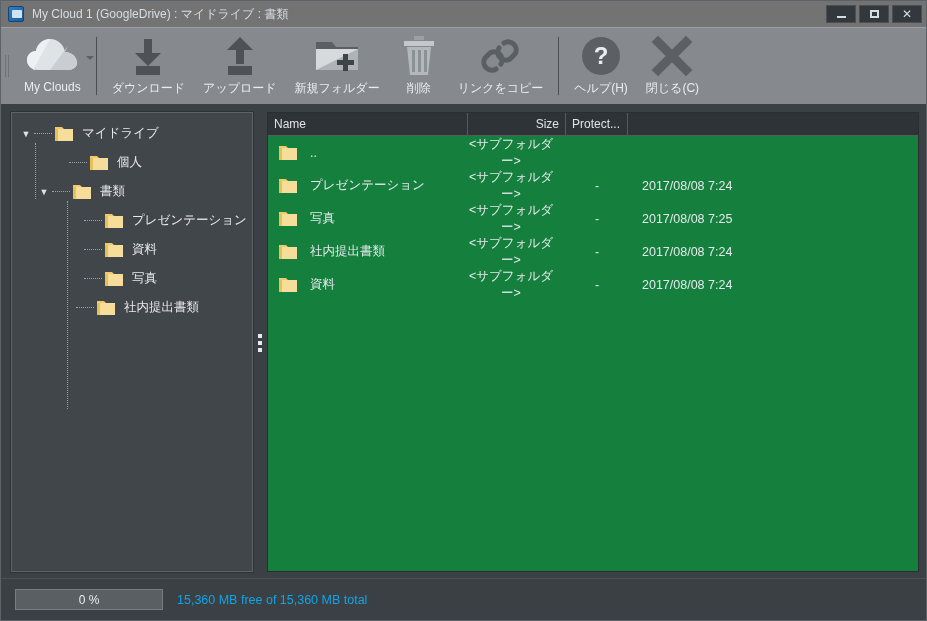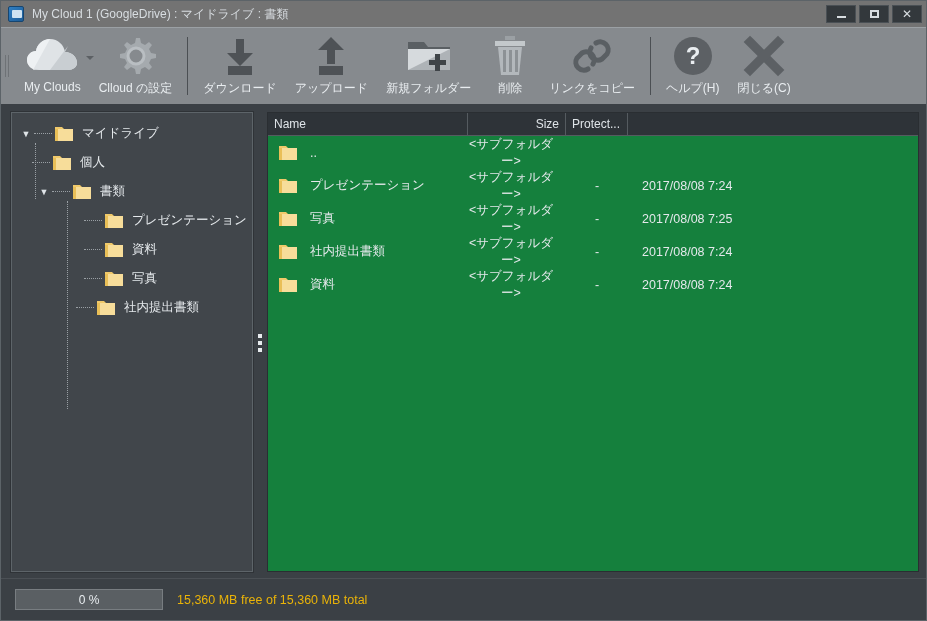--- a/index.html
+++ b/index.html
@@ -195,21 +195,21 @@
     border-top: 1px solid #4b5055;
   }
   .progress {
     width: 148px; height: 21px;
     background: #5a5f63;
     border: 1px solid #787d81;
     display: flex; align-items: center; justify-content: center;
     color: #e9edf0; font-size: 12px;
   }
   .status-text {
-    margin-left: 14px; color: #eab308; font-size: 12.5px;
+    margin-left: 14px; color: #0ea5e9; font-size: 12.5px;
   }
 </style>
 </head>
 <body>
 
 <div class="window">
 
   <div class="titlebar">
     <div class="app-icon"></div>
     <div class="title-text">My Cloud 1 (GoogleDrive) : マイドライブ : 書類</div>
@@ -236,30 +236,20 @@
         <svg width="54" height="38" viewBox="0 0 54 38">
           <path d="M14 33 C6 33 2 28 2 23 C2 18 6 14 11 14 C12 7 18 2 25 2 C33 2 39 8 40 15 C47 15 52 20 52 26 C52 30 48 33 43 33 Z" fill="#dfe3e6"></path>
           <path d="M14 33 C6 33 2 28 2 23 C2 18 6 14 11 14 C12 7 18 2 25 2 L8 33 Z" fill="#eef1f3"></path>
           <path d="M40 15 C47 15 52 20 52 26 C52 30 48 33 43 33 L25 33 L43 9 Z" fill="#c9ced2"></path>
         </svg>
       </div>
       <div class="caret-small"></div>
       <div class="tb-label">My Clouds</div>
     </div>
 
-    <div class="tb-item">
-      <div class="tb-icon">
-        <svg width="44" height="44" viewBox="0 0 44 44">
-          <path d="M22 4 l4 0 1 5 4 2 4-3 3 3 -3 4 2 4 5 1 0 4 -5 1 -2 4 3 4 -3 3 -4-3 -4 2 -1 5 -4 0 -1-5 -4-2 -4 3 -3-3 3-4 -2-4 -5-1 0-4 5-1 2-4 -3-4 3-3 4 3 4-2 z" fill="#a5aaae"></path>
-          <circle cx="22" cy="22" r="8" fill="#868a8e"></circle>
-          <circle cx="22" cy="22" r="8" fill="none" stroke="#b9bec2" stroke-width="3"></circle>
-        </svg>
-      </div>
-      <div class="tb-label">Clloud の設定</div>
-    </div>
 
     <div class="tb-sep"></div>
 
     <div class="tb-item">
       <div class="tb-icon">
         <svg width="42" height="42" viewBox="0 0 42 42">
           <path d="M17 4 h8 v14 h9 l-13 13 -13 -13 h9 z" fill="#4e5256"></path>
           <rect x="9" y="31" width="24" height="9" fill="#4e5256"></rect>
         </svg>
       </div>
@@ -352,21 +342,21 @@
           <span class="folder">
             <svg viewBox="0 0 20 17">
                 <path d="M1 2 h7 l2 2 h9 v12 h-18 z" fill="#f0c96a"></path>
                 <path d="M1 4 h18 v12 h-18 z" fill="#f7dd9a"></path>
                 <path d="M4 4 v12 h-3 v-12 z" fill="#e9bf57"></path>
               </svg>
           </span>
           <span class="tlabel">マイドライブ</span>
         </div>
 
-        <div class="tnode" style="padding-left:20px;">
+        <div class="tnode" style="padding-left:57px;">
           <span class="tdash"></span>
           <span class="folder">
             <svg viewBox="0 0 20 17">
                 <path d="M1 2 h7 l2 2 h9 v12 h-18 z" fill="#f0c96a"></path>
                 <path d="M1 4 h18 v12 h-18 z" fill="#f7dd9a"></path>
                 <path d="M4 4 v12 h-3 v-12 z" fill="#e9bf57"></path>
               </svg>
           </span>
           <span class="tlabel">個人</span>
         </div>

